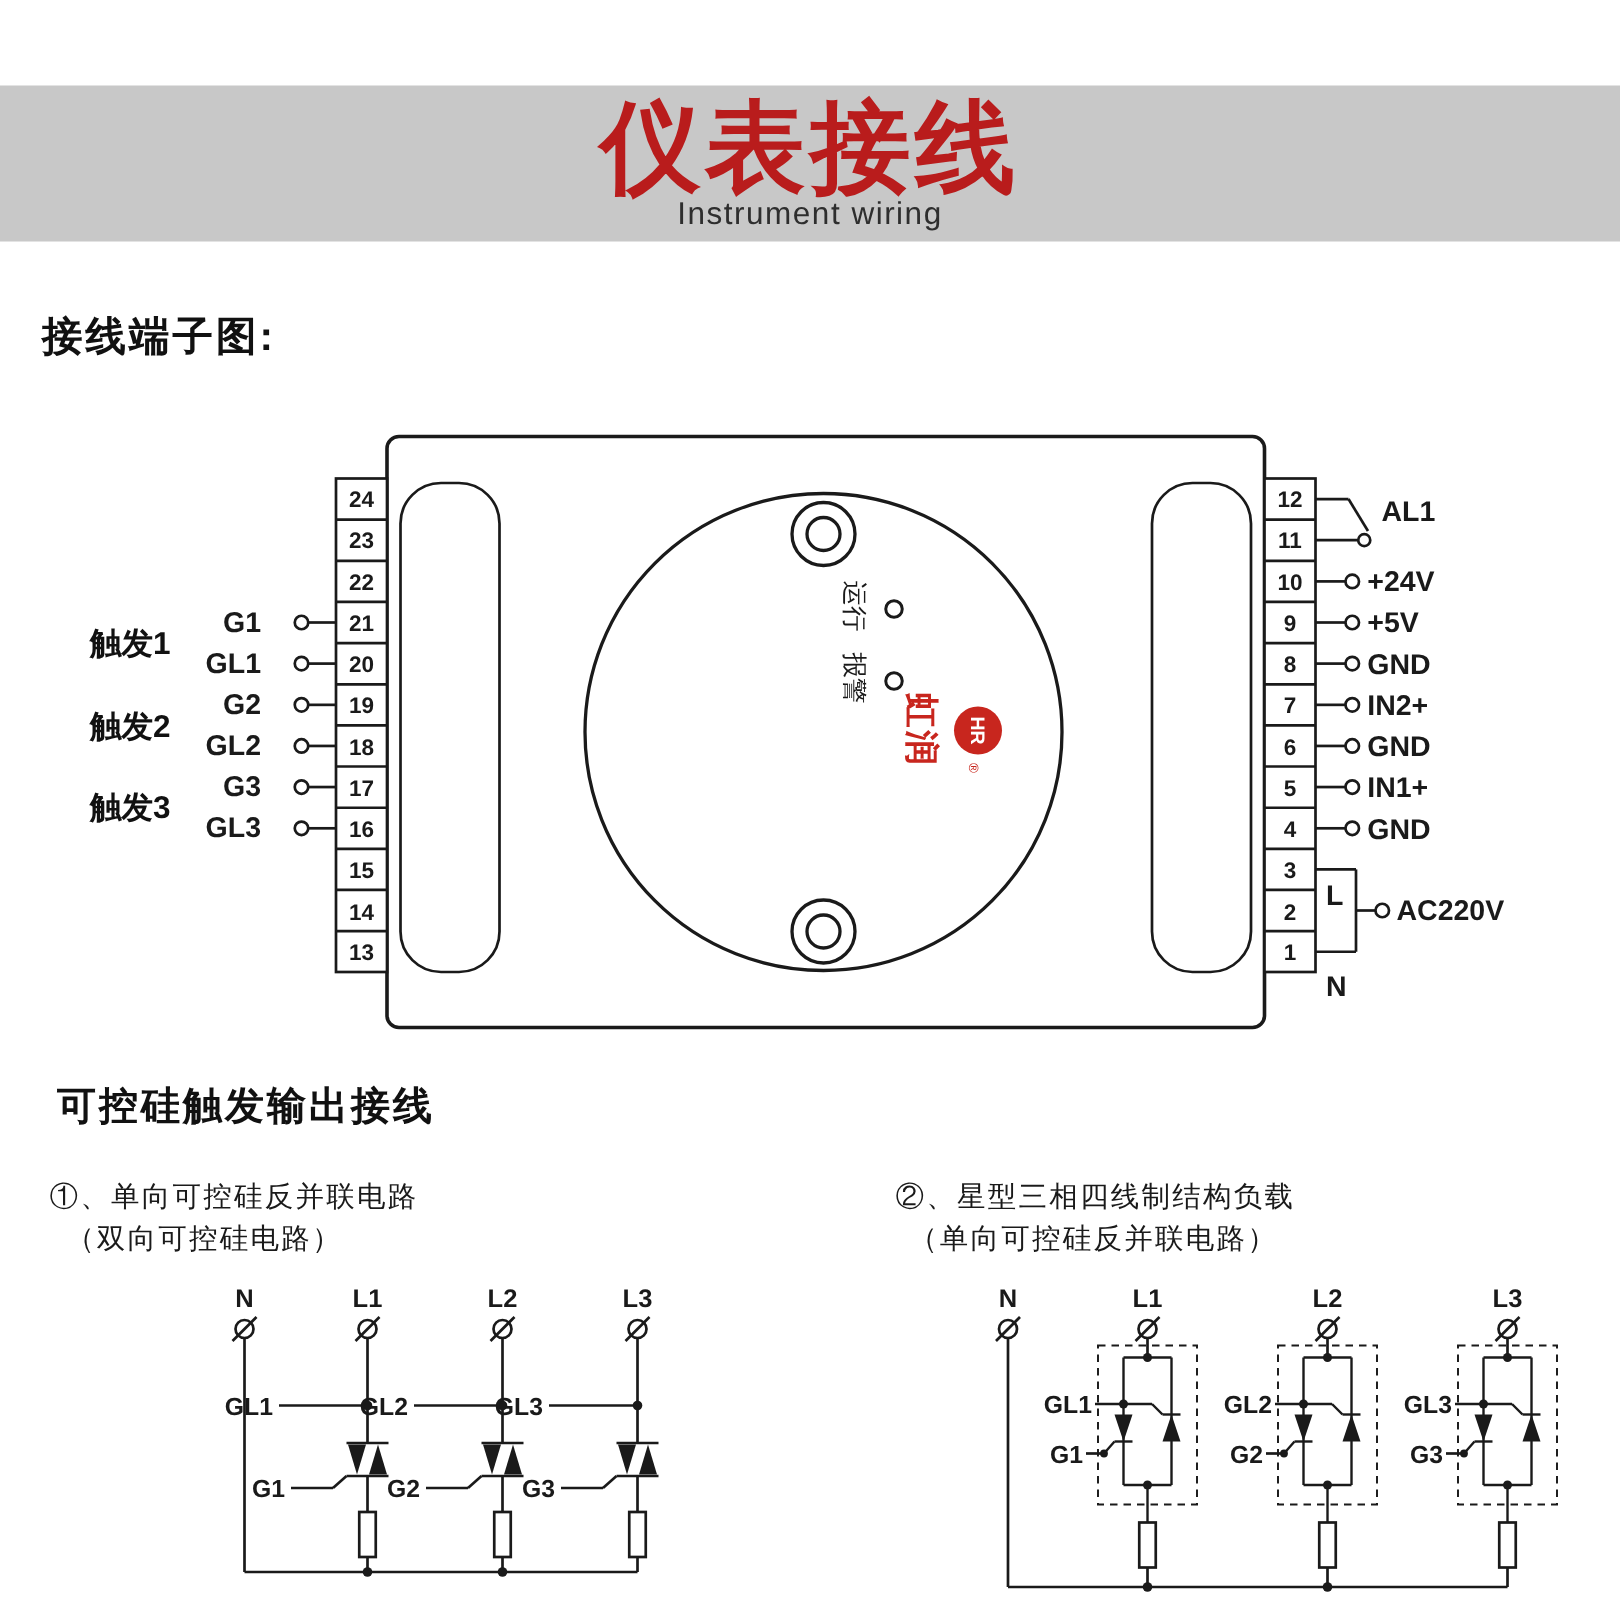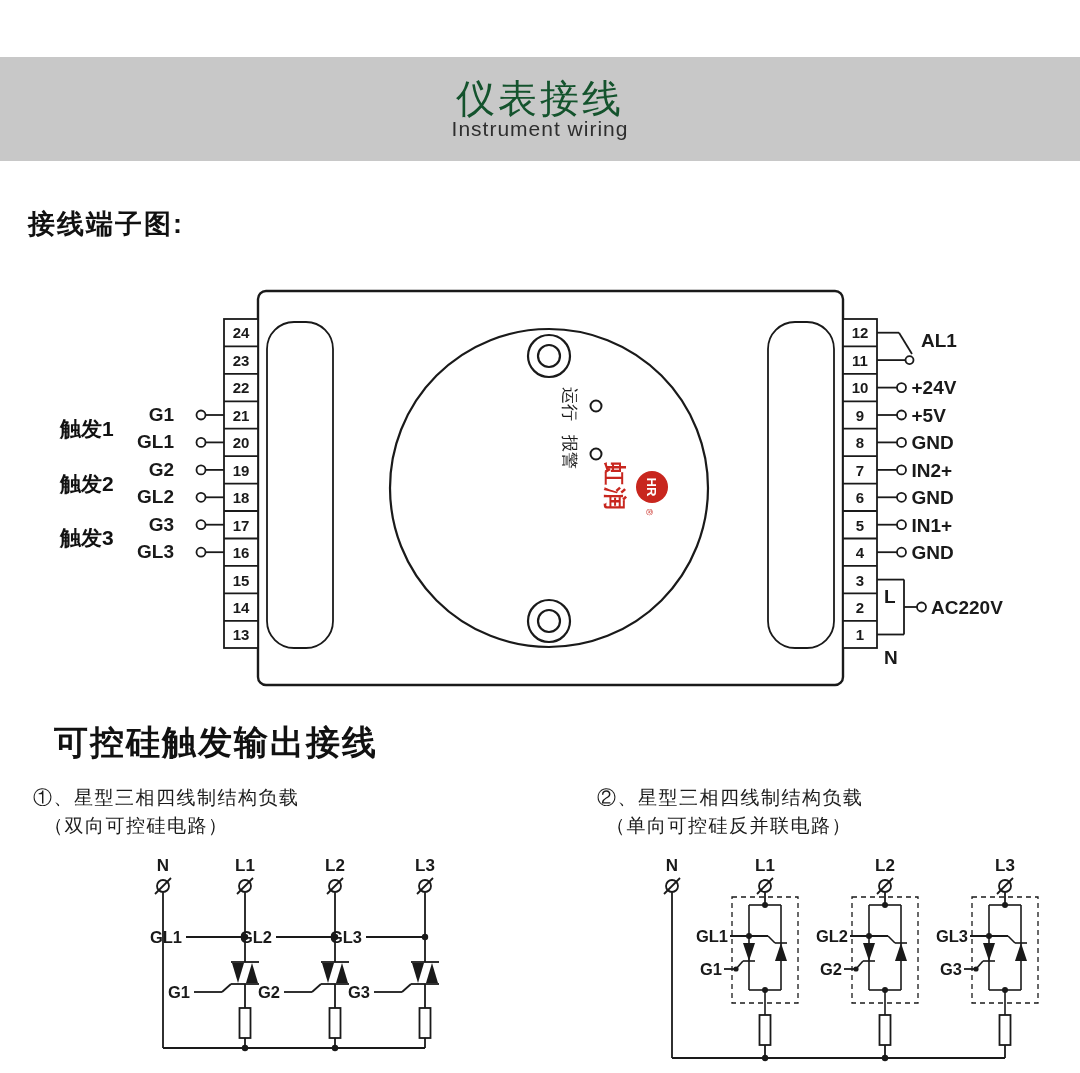--- a/index.html
+++ b/index.html
@@ -6,28 +6,28 @@
   .page {
     position:relative; width:1080px; height:1073px; background:#ffffff;
     font-family:"Liberation Sans","DejaVu Sans",sans-serif; overflow:hidden;
   }
   .banner {
     position:absolute; left:0; top:57px; width:1080px; height:104px;
     background:#c8c8c8; display:flex; flex-direction:column;
     align-items:center; justify-content:center;
   }
   .banner .title {
-    font-size:39px; font-weight:normal; color:#14532d; letter-spacing:3px; line-height:1;
+    font-size:67px; font-weight:bold; color:#b91c1c; letter-spacing:3px; line-height:1;
   }
   .banner .subtitle {
     font-size:21px; color:#2e2e2e; margin-top:0; letter-spacing:1px; line-height:1;
   }
   .h1 { position:absolute; font-weight:bold; color:#111111; white-space:nowrap; }
   #h-terminal { left:28px; top:206px; font-size:27px; letter-spacing:2px; }
-  #h-scr      { left:54px; top:720px; font-size:34px; letter-spacing:2px; }
+  #h-scr      { left:38px; top:720px; font-size:26px; letter-spacing:2px; }
   .cap {
     position:absolute; font-family:"Liberation Serif","DejaVu Serif",serif;
     font-size:19px; color:#1a1a1a; letter-spacing:1.5px; white-space:nowrap;
   }
   #c1-title { left:33px;  top:785px; }
   #c1-sub   { left:44px;  top:813px; }
   #c2-title { left:597px; top:785px; }
   #c2-sub   { left:606px; top:813px; }
   svg.overlay { position:absolute; left:0; top:0; }
   svg text { font-family:"Liberation Sans","DejaVu Sans",sans-serif; }
@@ -38,21 +38,21 @@
 <div class="page">
 
   <div class="banner">
     <div class="title">仪表接线</div>
     <div class="subtitle">Instrument wiring</div>
   </div>
 
   <div class="h1" id="h-terminal">接线端子图:</div>
   <div class="h1" id="h-scr">可控硅触发输出接线</div>
 
-  <div class="cap" id="c1-title">①、星型三相四线制结构负载</div>
+  <div class="cap" id="c1-title">①、单向可控硅反并联电路</div>
   <div class="cap" id="c1-sub">（双向可控硅电路）</div>
   <div class="cap" id="c2-sub">（单向可控硅反并联电路）</div>
   <div class="cap" id="c2-title">②、星型三相四线制结构负载</div>
 
   <svg class="overlay" width="1080" height="1073" viewBox="0 0 1080 1073">
     <defs>
 
       <g id="triac" stroke="#1a1a1a" stroke-width="1.8" fill="none">
         <line x1="-14" y1="-11" x2="14" y2="-11"></line>
         <line x1="-14" y1="11" x2="14" y2="11"></line>

